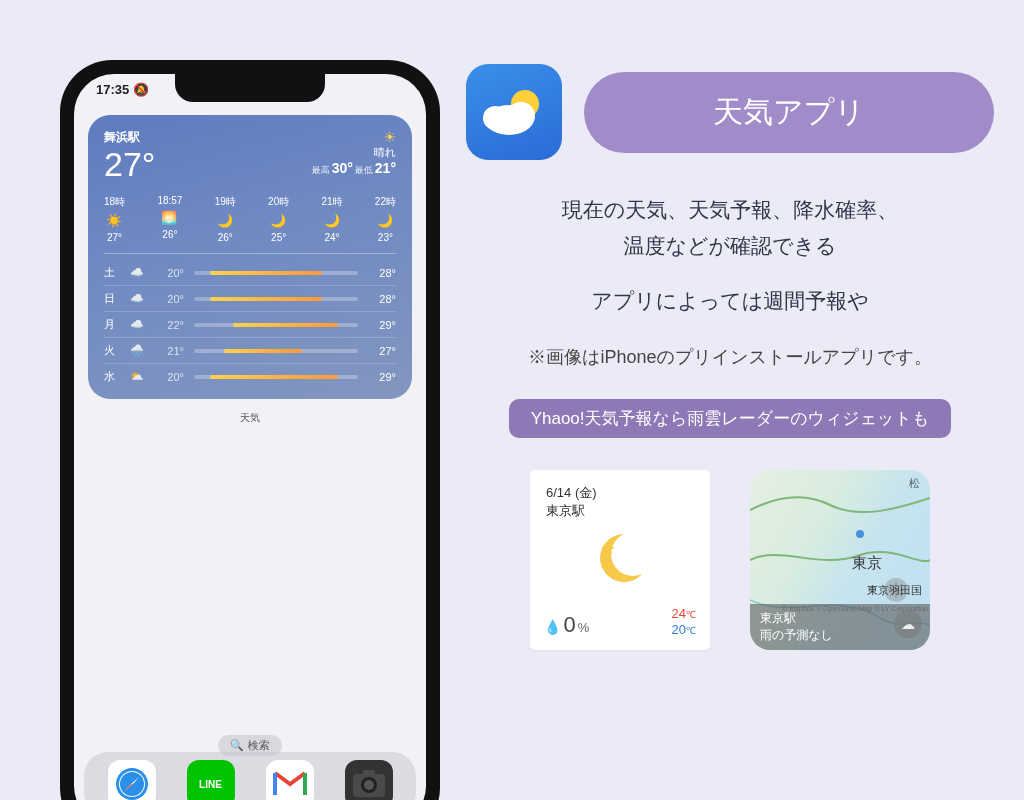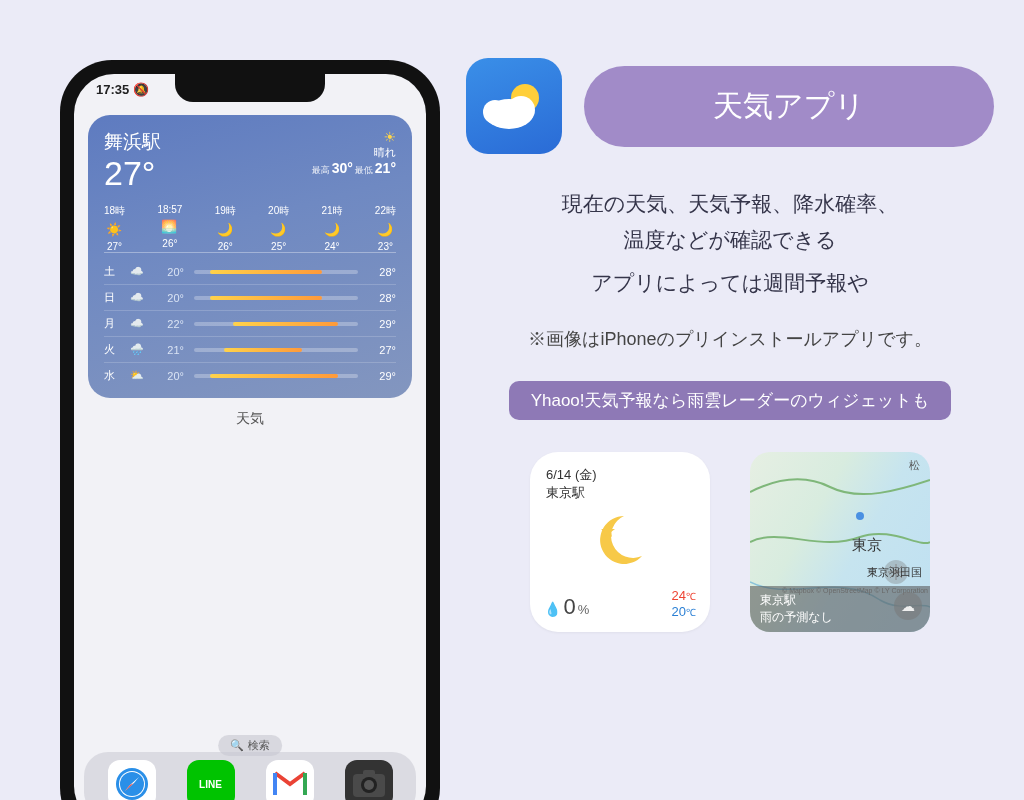--- a/index.html
+++ b/index.html
@@ -54,32 +54,33 @@
 
   .widget {
     margin: 18px 14px 6px;
     border-radius: 22px;
     padding: 14px 16px 10px;
     color: #fff;
     background: linear-gradient(165deg,#5e7bc0 0%,#6f89c2 40%,#8396bf 100%);
     font-size: 12px;
   }
   .w-top { display: flex; justify-content: space-between; }
-  .w-loc { font-size: 19px; font-weight: 400; }
+  .w-loc { font-size: 12px; font-weight: 700; }
   .w-temp { font-size: 34px; font-weight: 300; line-height: 1.1; }
   .w-cond { text-align: right; font-size: 11px; }
   .w-cond .sun { font-size: 14px; color: #ffd54a; }
   .w-hl { display: flex; gap: 2px; align-items: baseline; font-size: 11px; }
   .w-hl .lbl { font-size: 9px; opacity: .85; }
   .w-hl .val { font-size: 14px; font-weight: 700; }
 
   .hourly {
     display: flex;
     justify-content: space-between;
     margin-top: 12px;
+    padding-bottom: 10px;
     border-bottom: 1px solid rgba(255,255,255,.35);
   }
   .hourly .col { text-align: center; font-size: 10px; display:flex; flex-direction:column; gap:4px; }
   .hourly .ic { font-size: 13px; }
 
   .daily { margin-top: 6px; }
   .drow {
     display: flex;
     align-items: center;
     gap: 10px;
@@ -96,21 +97,21 @@
     background: rgba(255,255,255,.28);
     position: relative;
   }
   .drow .bar span {
     position: absolute; top:0; bottom:0;
     border-radius: 3px;
     background: linear-gradient(90deg,#ffd24a,#ff9a3a);
   }
   .drow .hi { width: 28px; text-align: right; }
 
-  .widget-label { text-align: center; font-size: 14px; color: #555; margin-top: 12px; }
+  .widget-label { text-align: center; font-size: 10px; color: #555; margin-top: 12px; }
 
   .search-pill {
     position: absolute;
     bottom: 70px; left: 50%;
     transform: translateX(-50%);
     background: rgba(170,170,180,.35);
     color: #555;
     font-size: 11px;
     padding: 3px 12px;
     border-radius: 12px;
@@ -135,21 +136,21 @@
     font-size: 10px; font-weight:700;
   }
   .app-safari { background: #fff; }
   .app-line   { background: #00c300; color:#fff; }
   .app-gmail  { background: #fff; }
   .app-camera { background: #333; }
 
   
   .right {
     position: absolute;
-    left: 466px; right: 30px; top: 58px;
+    left: 466px; right: 30px; top: 64px;
   }
   .hdr { display: flex; align-items: center; gap: 22px; }
   .icon-tile {
     width: 96px; height: 96px;
     border-radius: 22px;
     background: linear-gradient(160deg,#3a8fe8,#2a6bd6);
     display:flex; align-items:center; justify-content:center;
     font-size: 46px;
   }
   .title-pill {
@@ -162,21 +163,21 @@
     padding: 20px 0;
     border-radius: 44px;
   }
   .copy {
     margin-top: 32px;
     text-align: center;
     color: #35354a;
     font-size: 21px;
     line-height: 1.7;
   }
-  .copy p + p { margin-top: 8px; }
+  .copy p + p { margin-top: 20px; }
   .note {
     margin-top: 26px;
     text-align: center;
     font-size: 18px;
     color: #444;
     font-weight: 500;
   }
   .subband {
     margin: 30px auto 0;
     background: #8e79b6;
@@ -189,21 +190,21 @@
   }
 
   .yahoo-row {
     display: flex;
     justify-content: center;
     gap: 40px;
     margin-top: 32px;
   }
   .y-card {
     width: 180px; height: 180px;
-    border-radius: 28px;
+    border-radius: 5px;
     background: #fff;
     padding: 14px 16px;
     font-size: 13px;
     color: #333;
     box-shadow: 0 1px 3px rgba(0,0,0,.05);
     position: relative;
   }
   .y-card .moon {
     position: absolute; left: 50%; top: 48%;
     transform: translate(-50%,-50%);

